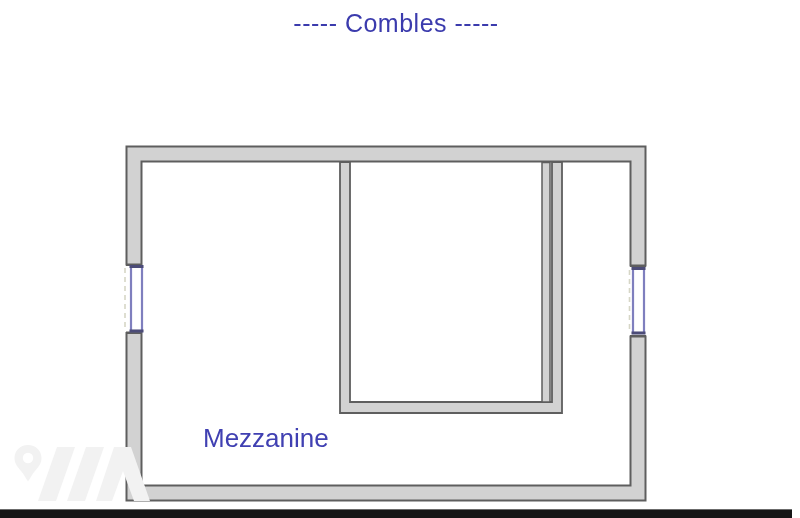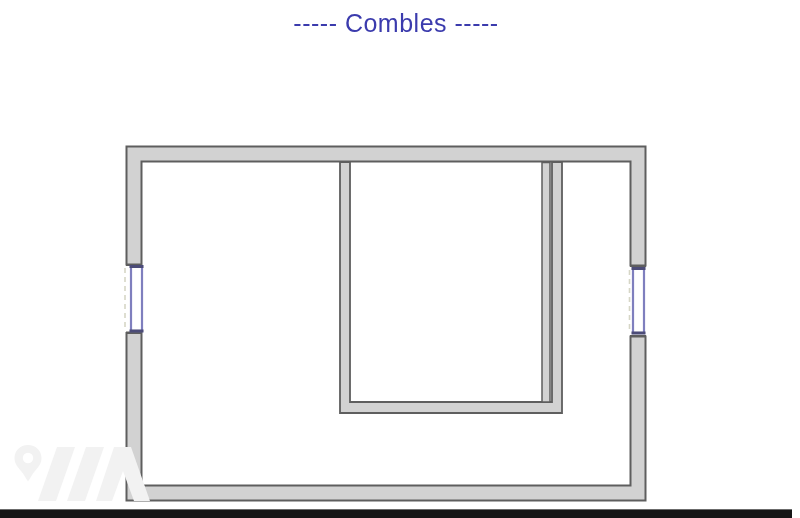--- a/index.html
+++ b/index.html
@@ -99,20 +99,21 @@
       <rect class="window-cap" x="631.5" y="331.5" width="14" height="3"></rect>
     </g>
 
     <g>
       <path class="wall-shape" stroke-width="1.8" d="M340,162 V413 H562 V162 H552 V402 H350 V162 Z"></path>
 
       <rect class="wall-shape" stroke-width="1.5" x="542" y="162.5" width="8" height="239.5"></rect>
     </g>
   </svg>
 
+  <div class="room-label">Mezzanine</div>
 
   <svg class="watermark-svg" width="170" height="70" viewBox="0 0 170 70">
     <path class="watermark-shape" d="M28 7 C20 7 14.5 13 14.5 20 C14.5 27 19.5 30.5 23 35.5 L28 43.5 L33 35.5 C36.5 30.5 41.5 27 41.5 20 C41.5 13 36 7 28 7 Z"></path>
     <circle cx="28" cy="20" r="5.2" fill="#ffffff"></circle>
     <polygon class="watermark-shape" points="38,63 57,9 75,9 56,63"></polygon>
     <polygon class="watermark-shape" points="67,63 86,9 104,9 85,63"></polygon>
     <polygon class="watermark-shape" points="96,63 114,9 131,9 150,63 134,63 123,33 112,63"></polygon>
   </svg>
 
   <div class="footer-bar"></div>

